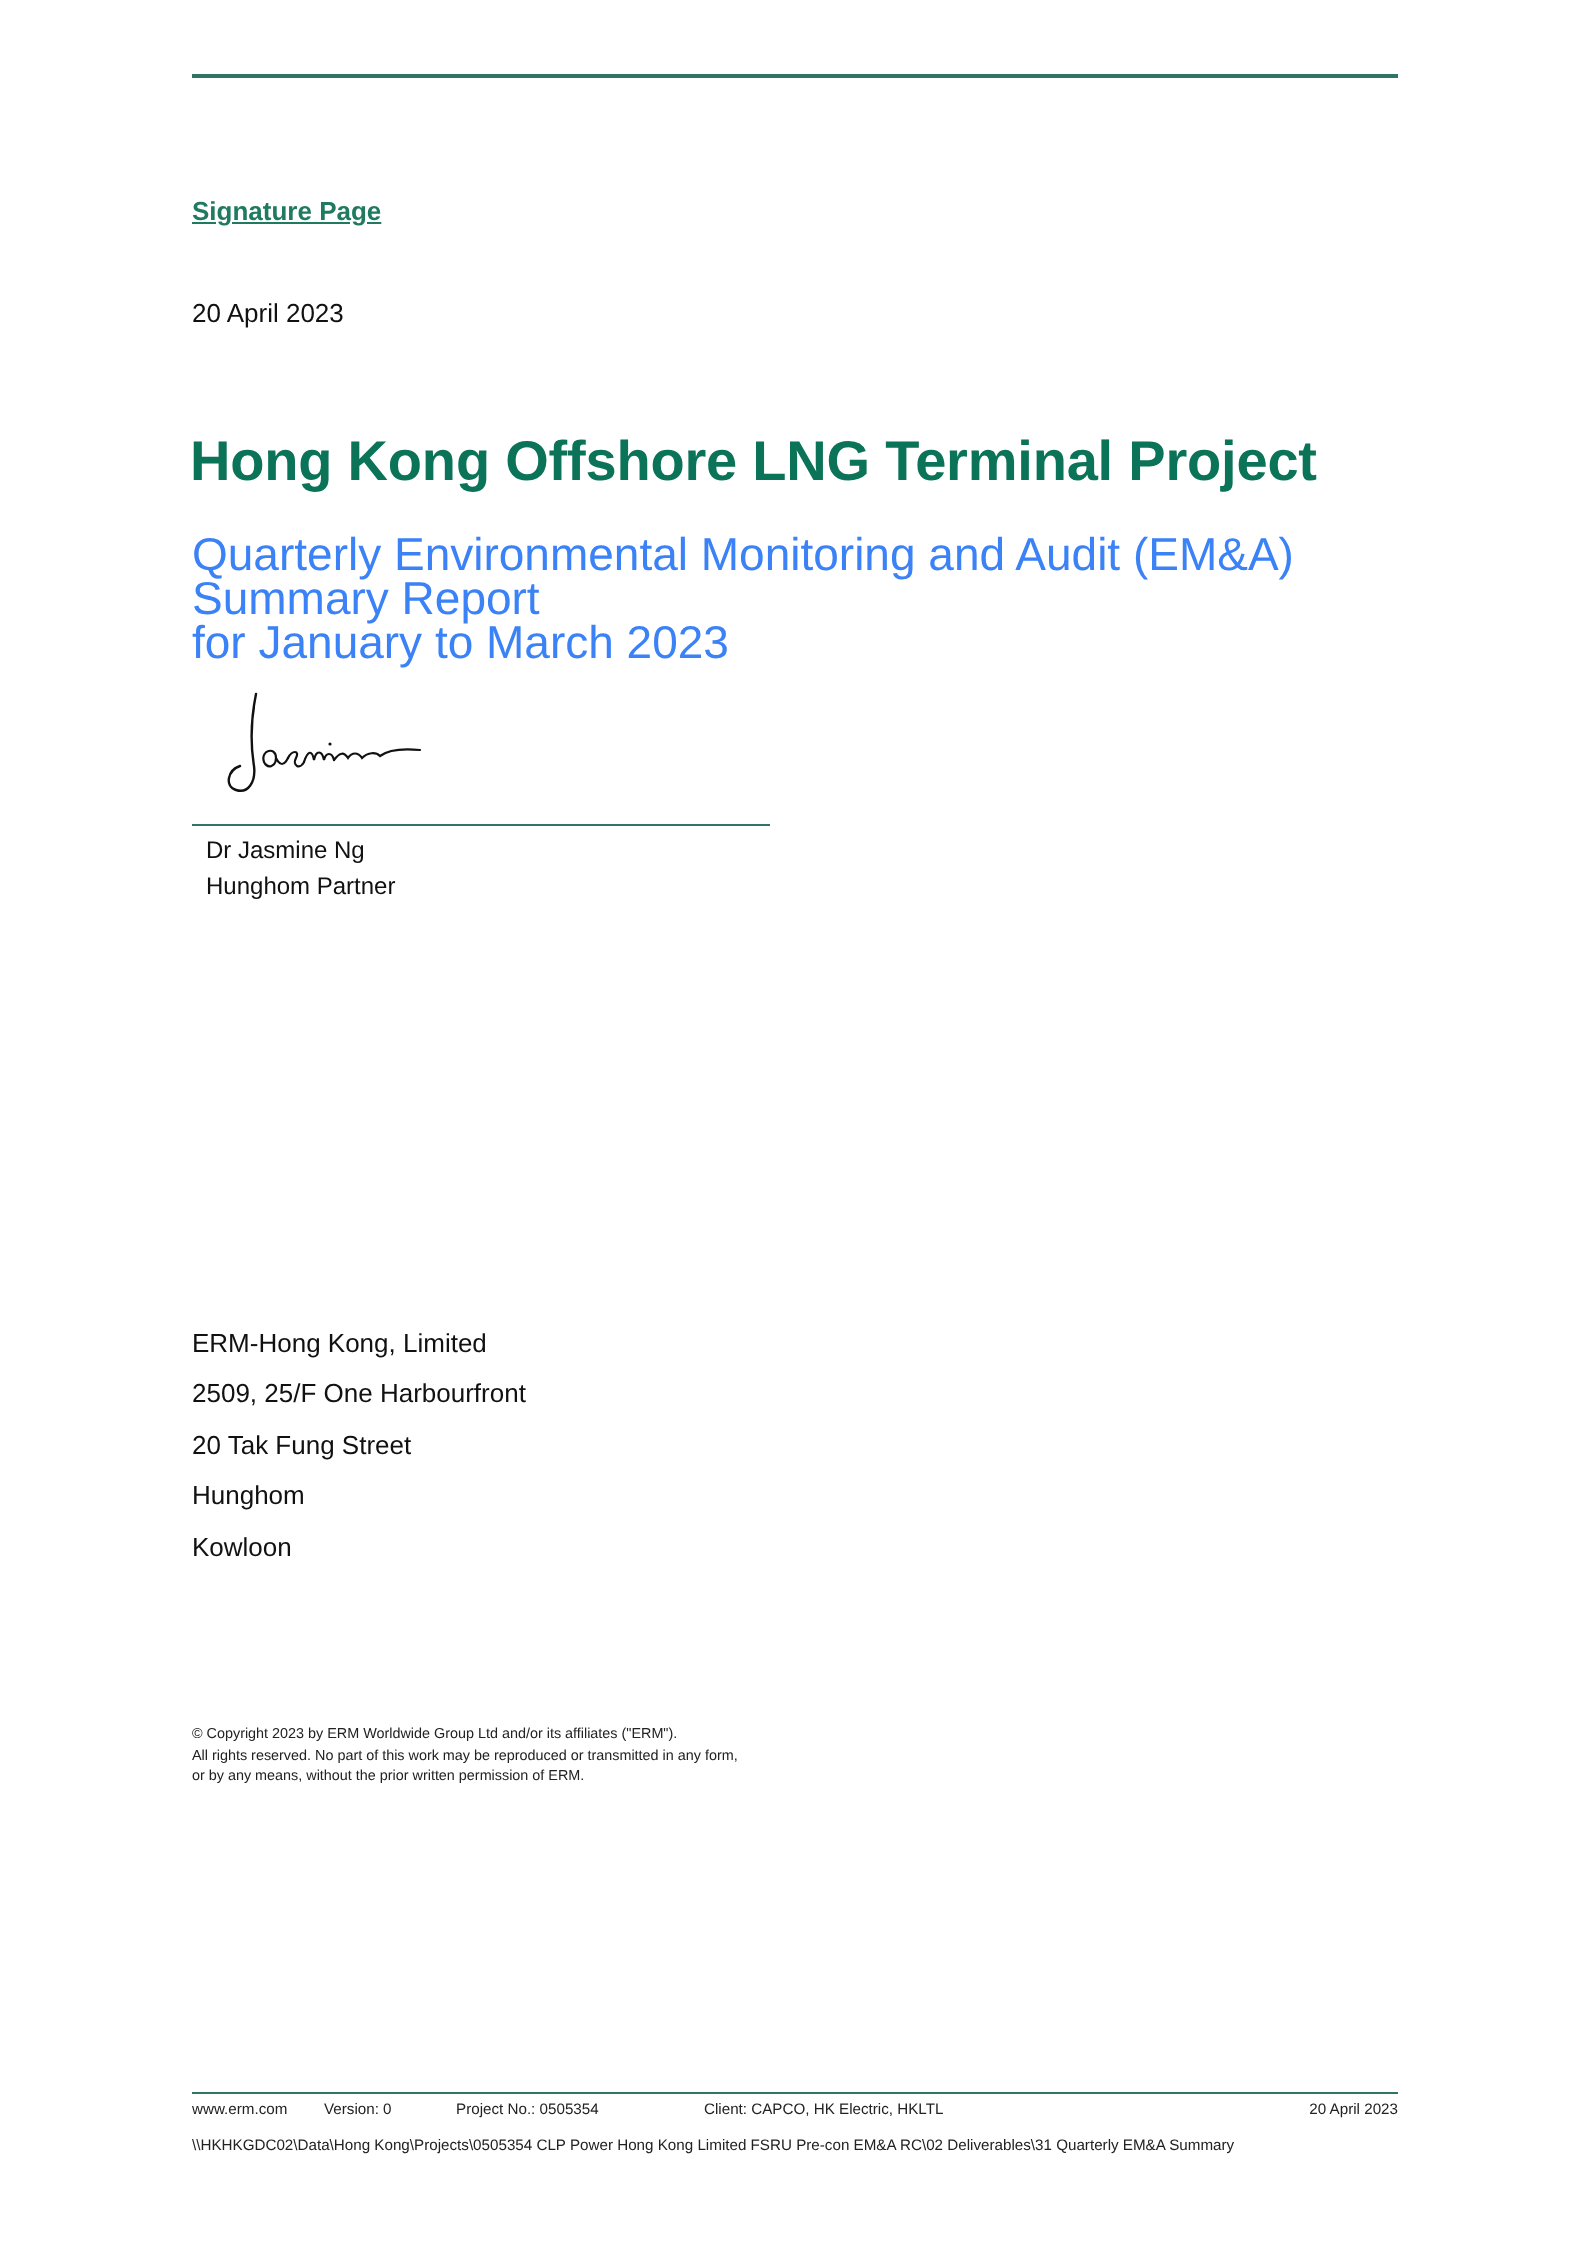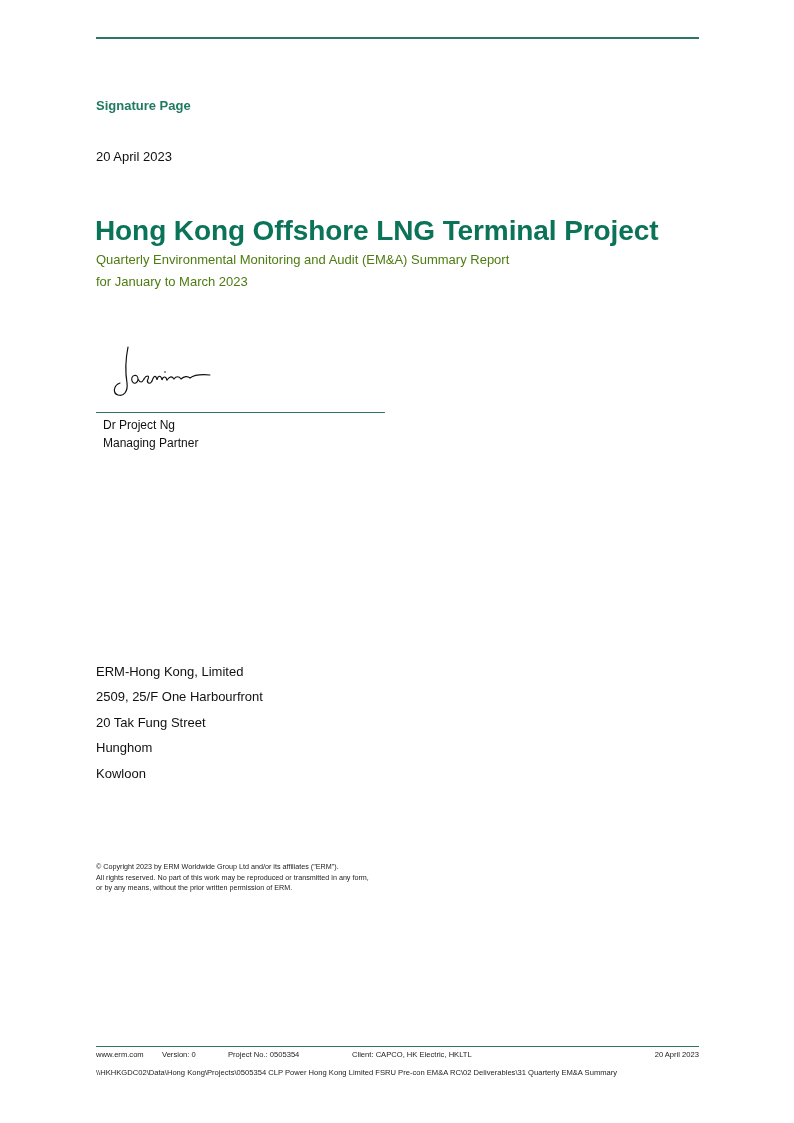--- a/index.html
+++ b/index.html
@@ -15,35 +15,35 @@
       font-family: "Liberation Sans", sans-serif;
       color: #111111;
     }
     .abs { position: absolute; }
     .rule-top {
       left: 96px; top: 37px; width: 603px; height: 0;
       border-top: 2px solid #2f7565;
     }
     .section-label {
       left: 96px; top: 98px;
-      font-size: 13px; font-weight: bold; color: #1f7a5f;
+      font-size: 13px; font-weight: bold; color: #1f7a5f; text-decoration: underline;
     }
     .date {
       left: 96px; top: 149px;
       font-size: 13px; color: #111;
     }
     .title {
       left: 95px; top: 215px;
       font-size: 28px; font-weight: bold; color: #0b7358;
       letter-spacing: -0.1px;
       white-space: nowrap;
     }
     .subtitle {
-      left: 96px; top: 249px;
-      font-size: 13px; line-height: 22px; color: #4d7c0f;
+      left: 96px; top: 266px;
+      font-size: 23px; line-height: 22px; color: #3b82f6;
       width: 620px;
     }
     .signature {
       left: 110px; top: 343px; width: 120px; height: 60px;
     }
     .sig-line {
       left: 96px; top: 412px; width: 289px; height: 0;
       border-top: 1.5px solid #2f7565;
     }
     .signer-name {
@@ -97,22 +97,22 @@
     <path d="M18 4 C 16 14, 15 28, 17 40 C 18 48, 14 54, 8 52 C 2 50, 4 42, 10 40" fill="none" stroke="#111" stroke-width="1.2" stroke-linecap="round"></path>
     <path d="M22 38 C 20 32, 28 30, 28 36 C 28 40, 24 42, 22 38 M28 36 C 30 40, 32 40, 34 36" fill="none" stroke="#111" stroke-width="1.1" stroke-linecap="round"></path>
     <path d="M34 36 C 36 32, 40 32, 38 36 C 36 40, 40 42, 42 38" fill="none" stroke="#111" stroke-width="1.1" stroke-linecap="round"></path>
     <path d="M42 38 C 44 32, 46 32, 47 37 C 48 32, 51 32, 52 37 C 53 33, 56 33, 57 37" fill="none" stroke="#111" stroke-width="1.1" stroke-linecap="round"></path>
     <path d="M57 37 C 60 33, 62 33, 64 36 C 66 33, 69 33, 71 36 C 74 33, 78 33, 80 35 C 84 32, 90 31, 100 32" fill="none" stroke="#111" stroke-width="1.1" stroke-linecap="round"></path>
     <circle cx="55" cy="29" r="0.8" fill="#111"></circle>
   </svg>
 </div>
 
 <div class="abs sig-line"></div>
-<div class="abs signer-name">Dr Project Ng</div>
-<div class="abs signer-role">Managing Partner</div>
+<div class="abs signer-name">Dr Jasmine Ng</div>
+<div class="abs signer-role">Hunghom Partner</div>
 
 <div class="abs address">
   <div>ERM-Hong Kong, Limited</div>
   <div>2509, 25/F One Harbourfront</div>
   <div>20 Tak Fung Street</div>
   <div>Hunghom</div>
   <div>Kowloon</div>
 </div>
 
 <div class="abs copyright">

